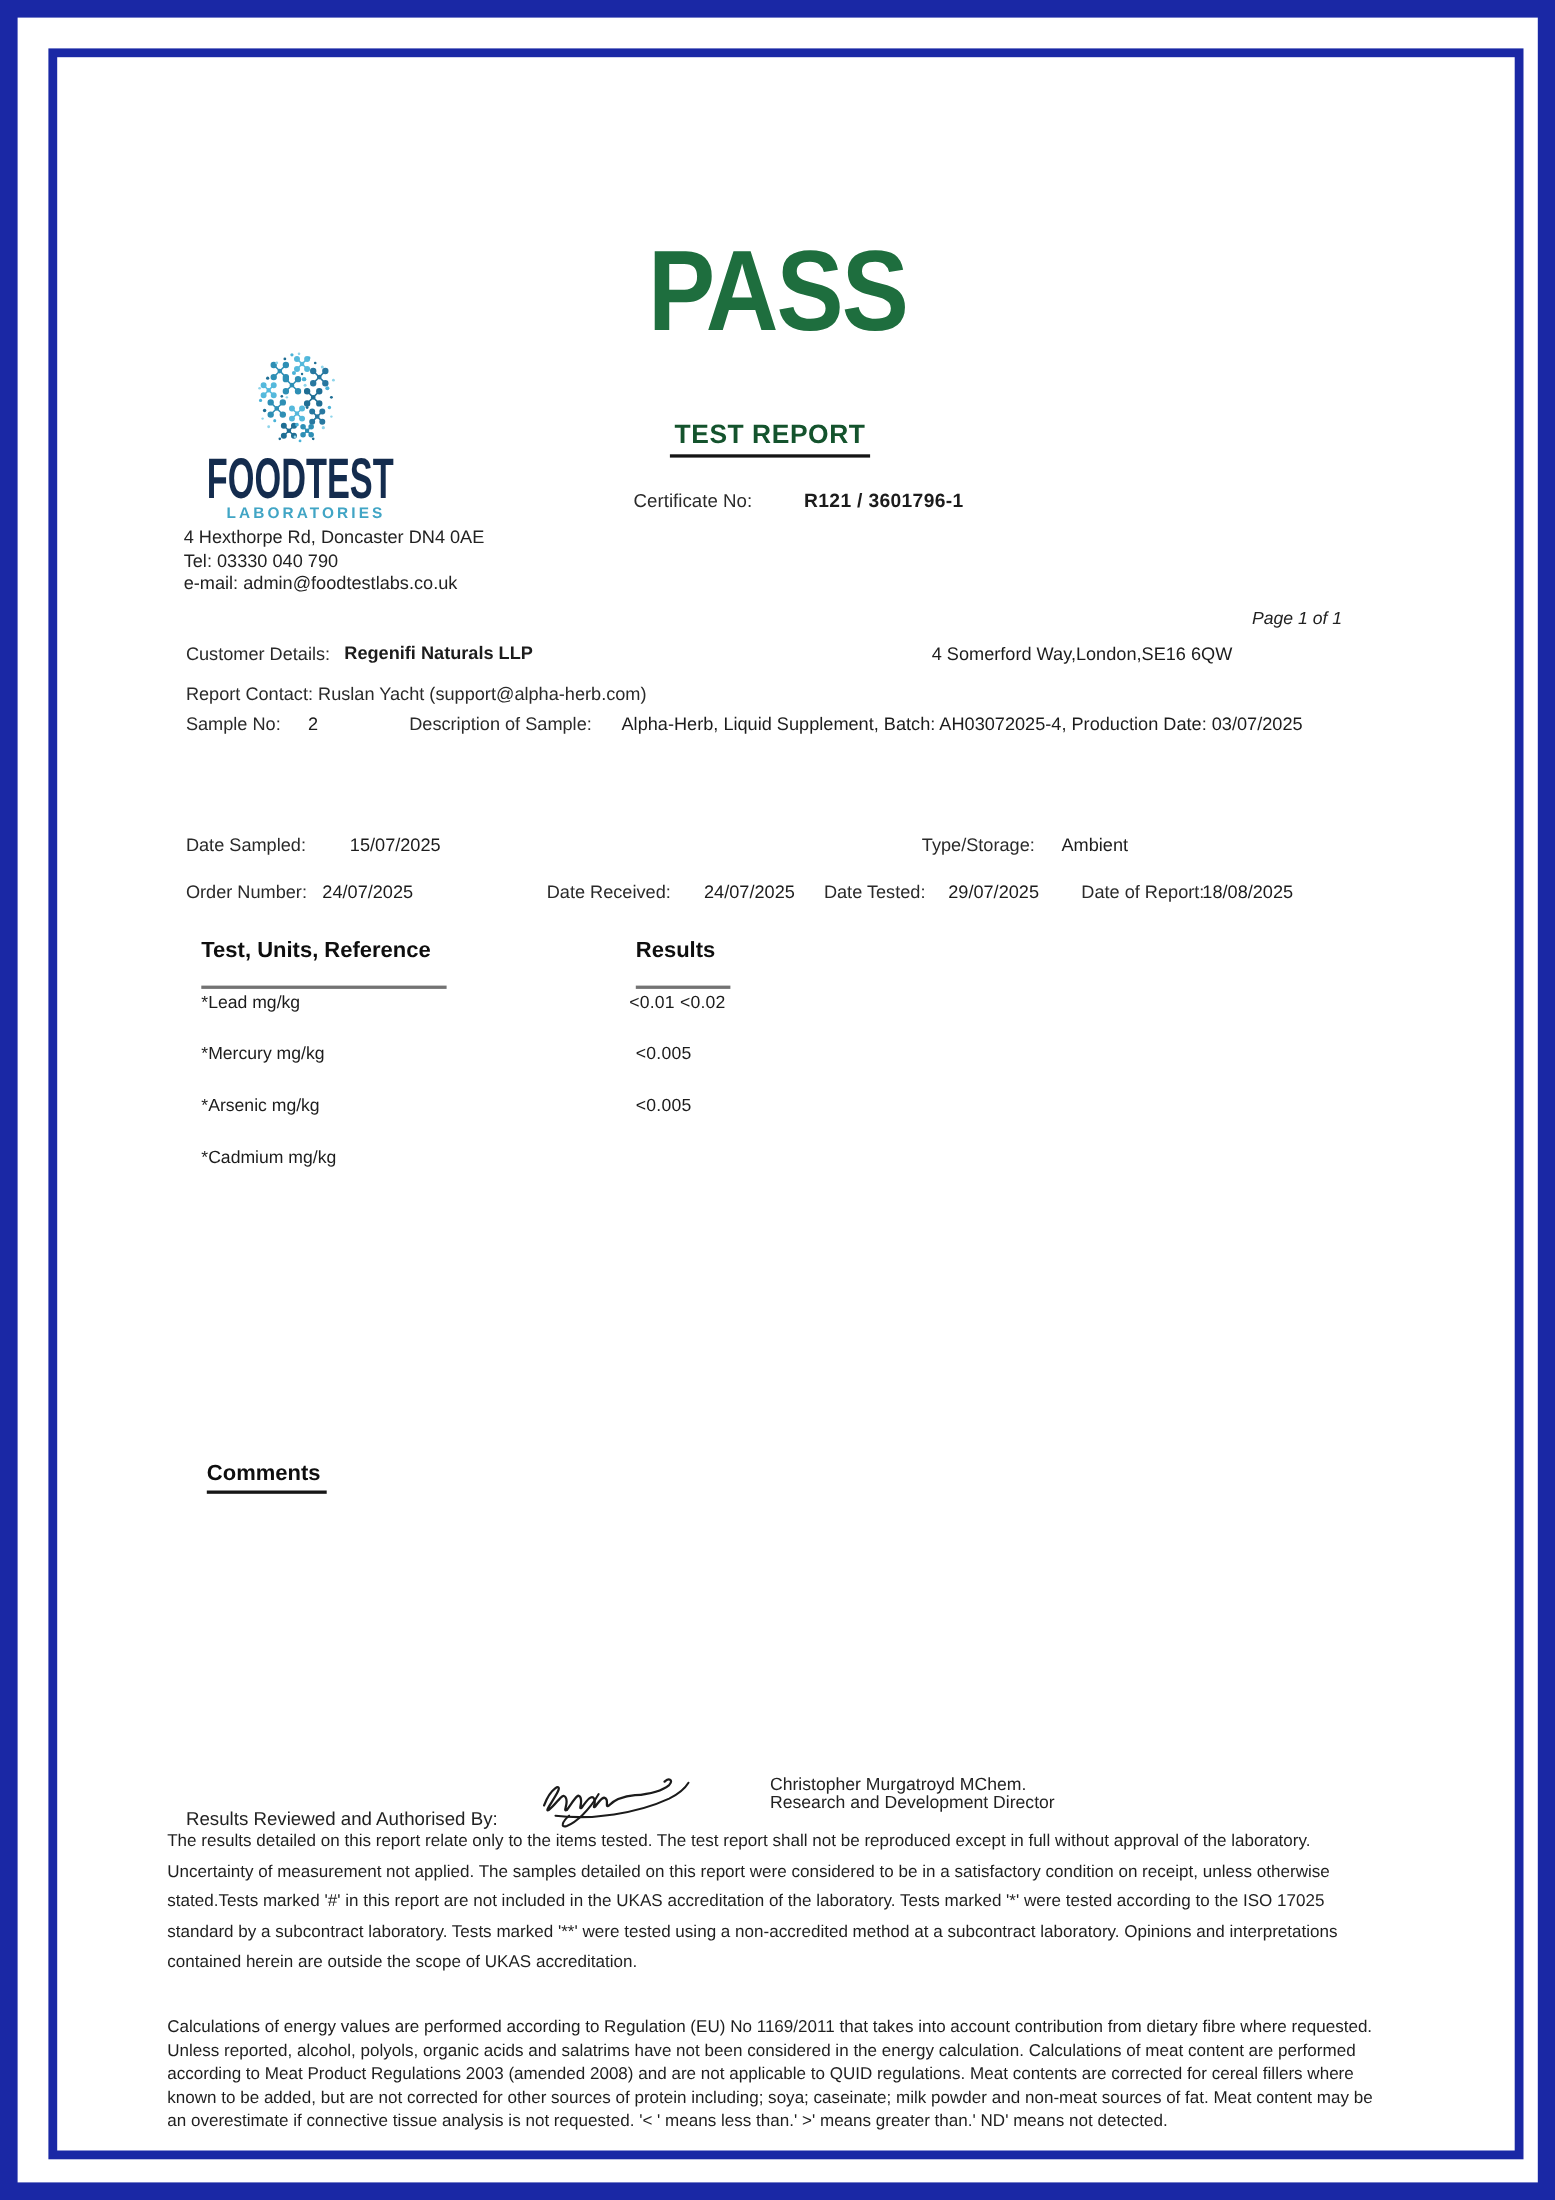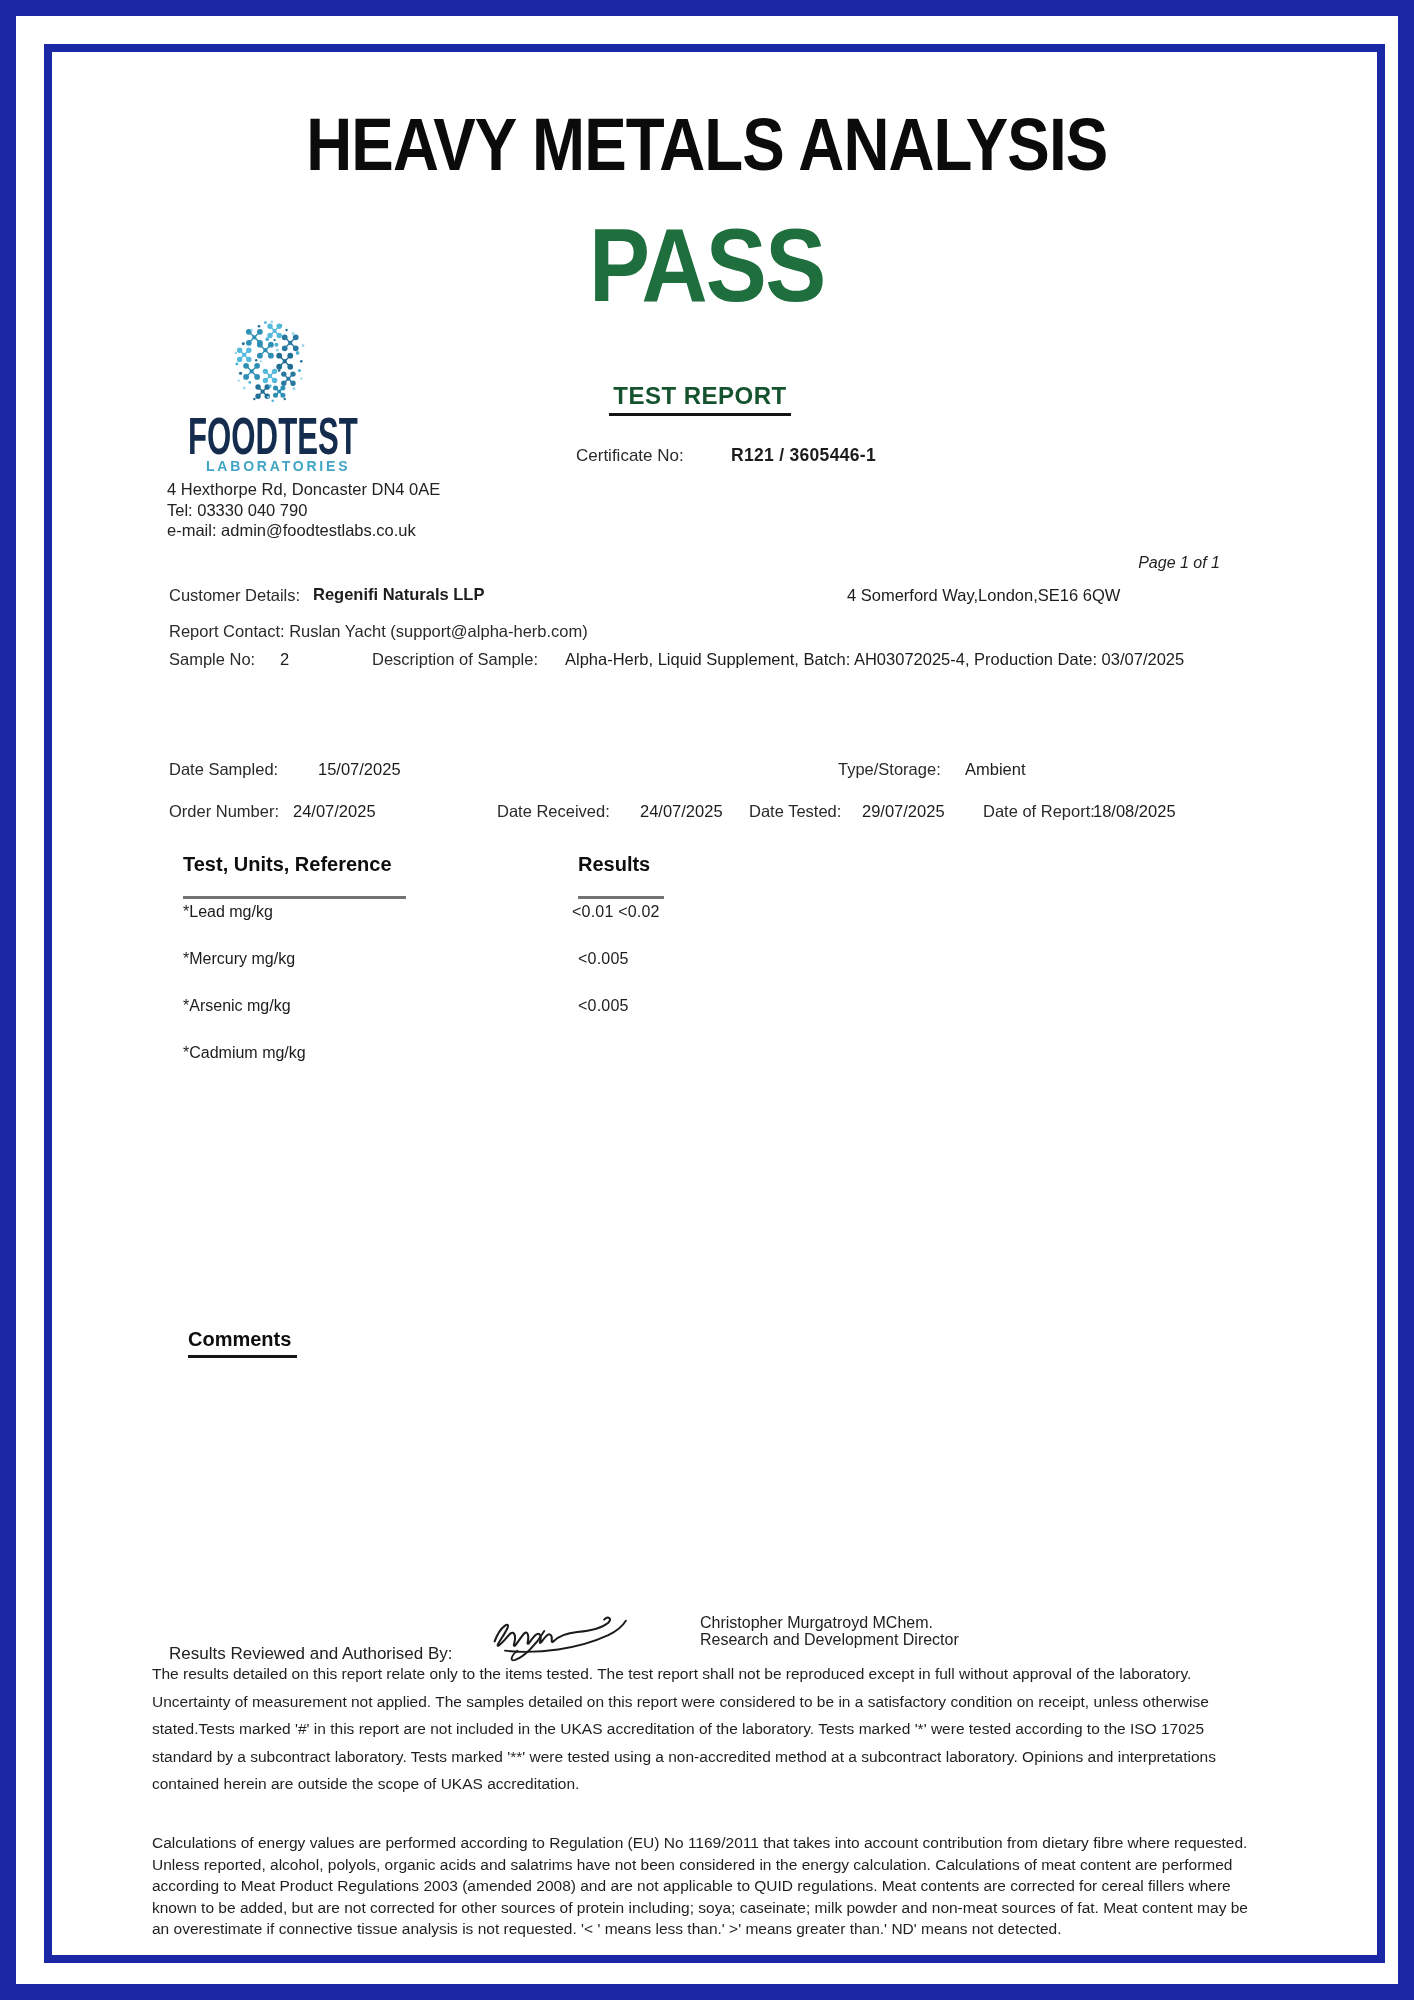--- a/index.html
+++ b/index.html
@@ -34,23 +34,20 @@
   .fp1{top:1660px;width:1095px;line-height:27.5px;}
   .fp2{top:1794px;width:1105px;line-height:21.5px;margin-top:38px;}
 </style>
 </head>
 <body>
 
 <div class="sheet">
   <div class="outer-frame"></div>
   <div class="inner-frame"></div>
 
-  <div class="abs title-wrap">
-    <span class="title">HEAVY METALS ANALYSIS</span>
-  </div>
   <div class="abs pass-wrap">
     <span class="pass">PASS</span>
   </div>
 
   <svg class="abs" style="left:224px;top:318px;" width="92" height="92" viewBox="0 0 100 100">
     <g stroke-width="1.5">
       <g stroke="#2e8fb5" fill="#2e8fb5">
           <line x1="33" y1="21" x2="27" y2="15"></line>
           <line x1="33" y1="21" x2="39" y2="15"></line>
           <line x1="33" y1="21" x2="27" y2="27"></line>
@@ -217,21 +214,21 @@
   <div class="abs lab-contact">
     <div>4 Hexthorpe Rd, Doncaster DN4 0AE</div>
     <div>Tel: 03330 040 790</div>
     <div>e-mail: admin@foodtestlabs.co.uk</div>
   </div>
 
   <div class="abs test-report-wrap">
     <span class="test-report">TEST REPORT</span>
   </div>
   <div class="abs lbl cert-label">Certificate No:</div>
-  <div class="abs cert-no">R121 / 3605446-1</div>
+  <div class="abs cert-no">R121 / 3601796-1</div>
   <div class="abs page-ind">Page 1 of 1</div>
 
   <div class="abs lbl" style="left:169px;top:586px;">Customer Details:</div>
   <div class="abs val bold" style="left:313px;top:585px;">Regenifi Naturals LLP</div>
   <div class="abs val" style="left:847px;top:586px;">4 Somerford Way,London,SE16 6QW</div>
   <div class="abs lbl" style="left:169px;top:622px;">Report Contact: Ruslan Yacht (support@alpha-herb.com)</div>
 
   <div class="abs lbl" style="left:169px;top:650px;">Sample No:</div>
   <div class="abs val" style="left:280px;top:650px;">2</div>
   <div class="abs lbl" style="left:372px;top:650px;">Description of Sample:</div>

